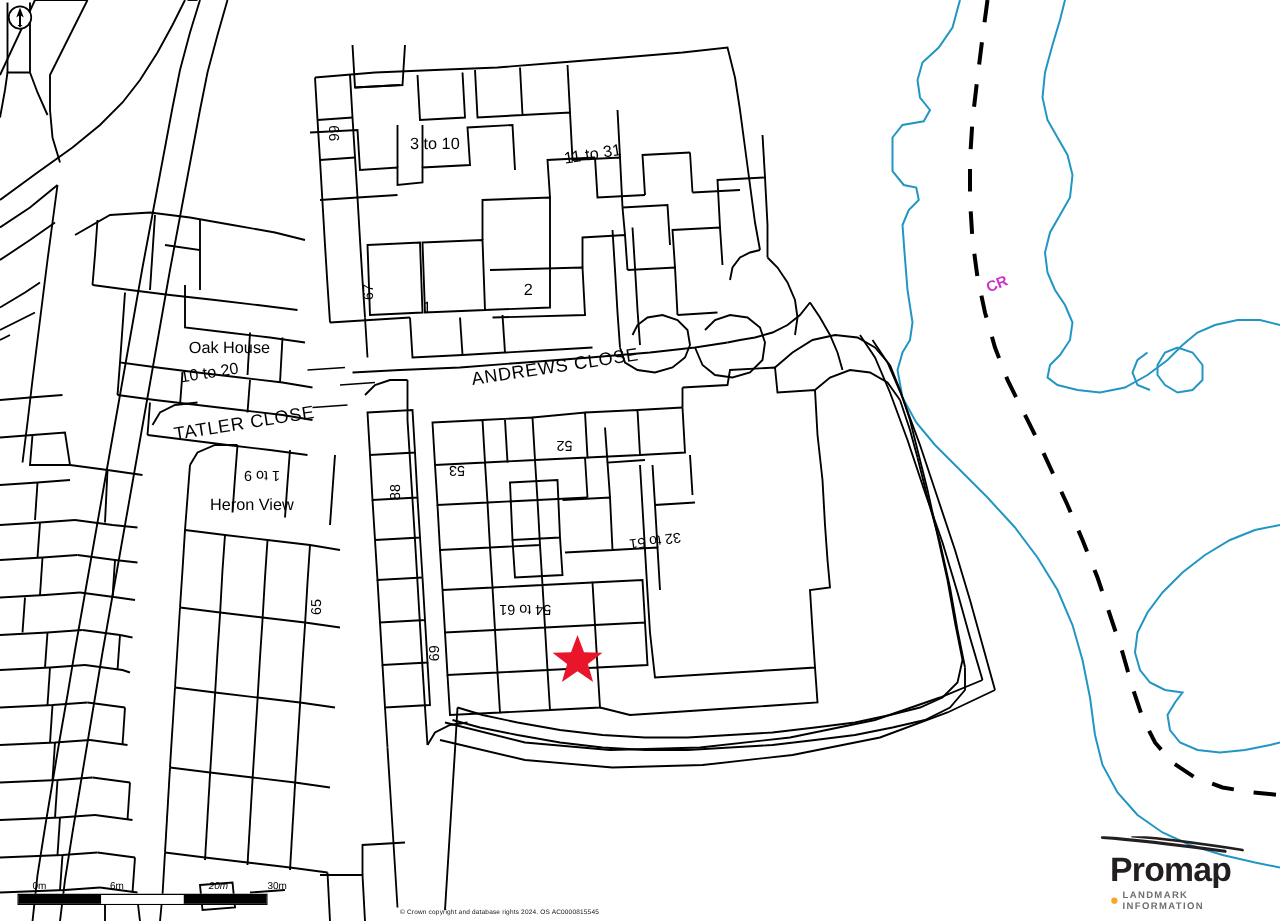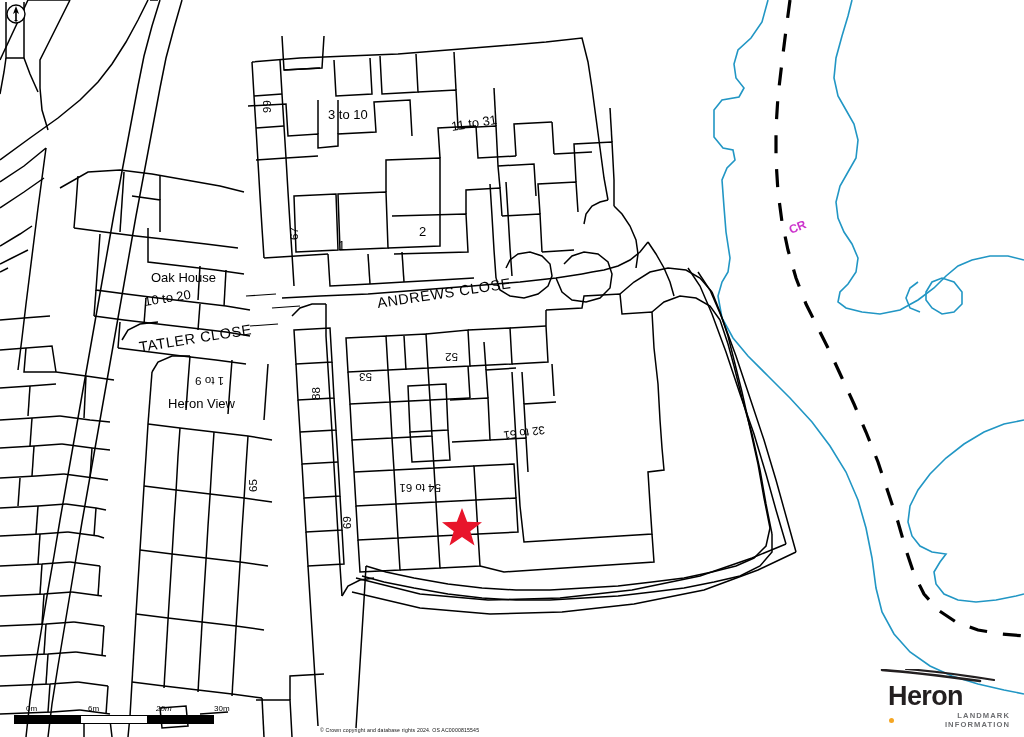--- a/index.html
+++ b/index.html
@@ -158,21 +158,20 @@
     font-family: "Liberation Sans", sans-serif;
     font-size: 7.6px;
     font-weight: bold;
     color: #6d6e71;
     letter-spacing: 1.1px;
     margin-left: 9px;
     margin-top: 1px;
     display: flex;
     align-items: center;
     gap: 4px;
-    text-align: right;
   }
   #promap-logo .pm-dot {
     width: 5px;
     height: 5px;
     border-radius: 50%;
     background: #f5a623;
     display: inline-block;
     flex: 0 0 auto;
   }
 </style>
@@ -534,37 +533,37 @@
       <text class="map-label-small" x="257" y="492" transform="rotate(-90 257 492)">65</text>
 
       <text class="map-label-cr" x="791" y="234" transform="rotate(-22 791 234)">CR</text>
     </g>
   </svg>
 
   <div id="scalebar">
     <div class="sb-labels">
       <span style="left:0px;">0m</span>
       <span style="left:62px;">6m</span>
-      <span style="left:130px;font-style:italic;">20m</span>
+      <span style="left:141px;font-style:italic;">20m</span>
       <span style="left:188px;">30m</span>
     </div>
     <div class="sb-bar">
       <div class="sb-seg fill"></div>
       <div class="sb-seg empty"></div>
       <div class="sb-seg fill"></div>
     </div>
   </div>
 
   <div id="copyright">© Crown copyright and database rights 2024. OS AC0000815545</div>
 
   <div id="promap-logo">
     <svg class="pm-swoosh" viewBox="0 0 130 14">
       <path d="M 2,1 C 30,3 62,7 100,12" fill="none" stroke="#231f20" stroke-width="2.6" stroke-linecap="round"></path>
       <path d="M 26,0 C 52,2 82,6 114,11" fill="none" stroke="#231f20" stroke-width="2.2" stroke-linecap="round"></path>
     </svg>
-    <div class="pm-word">Heron</div>
+    <div class="pm-word">Promap</div>
     <div class="pm-sub">
       <span class="pm-dot"></span>
       <span>LANDMARK INFORMATION</span>
     </div>
   </div>
 
 </div>
 
 </body></html>

